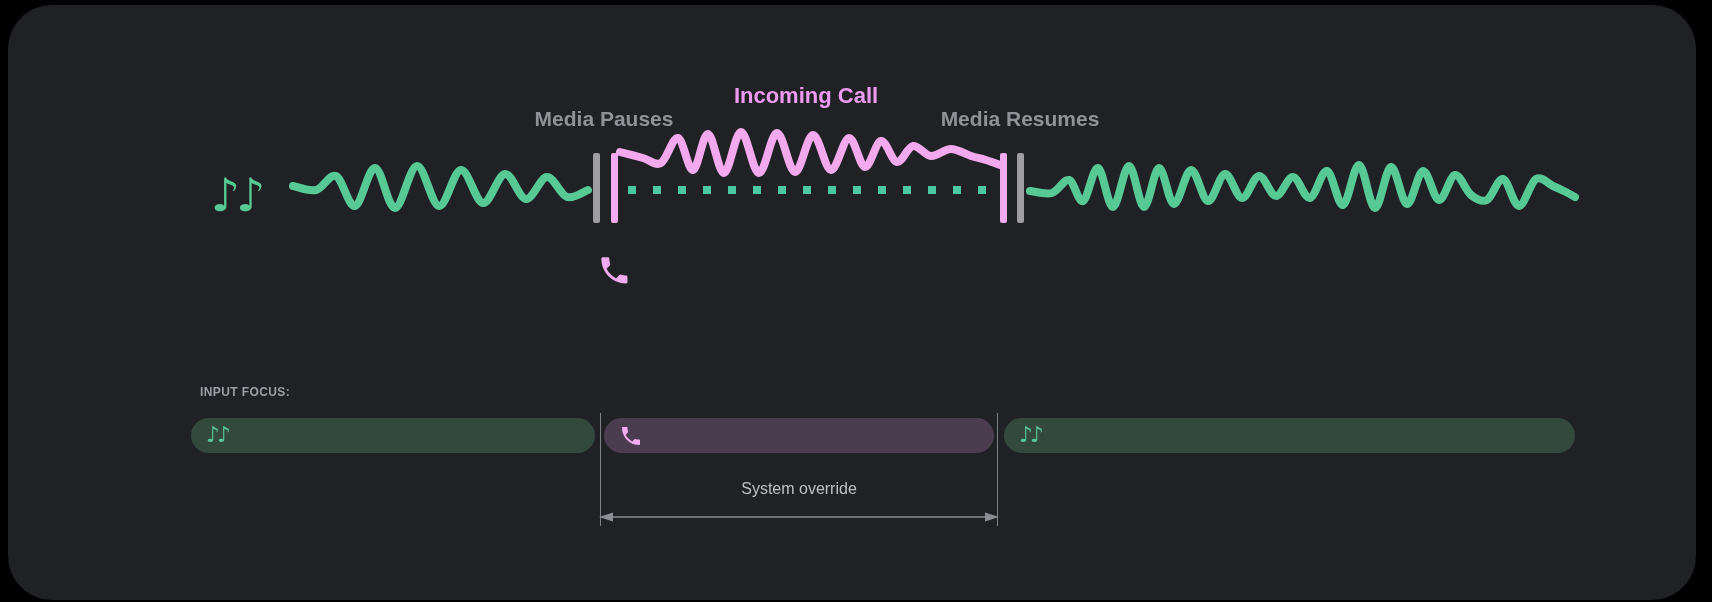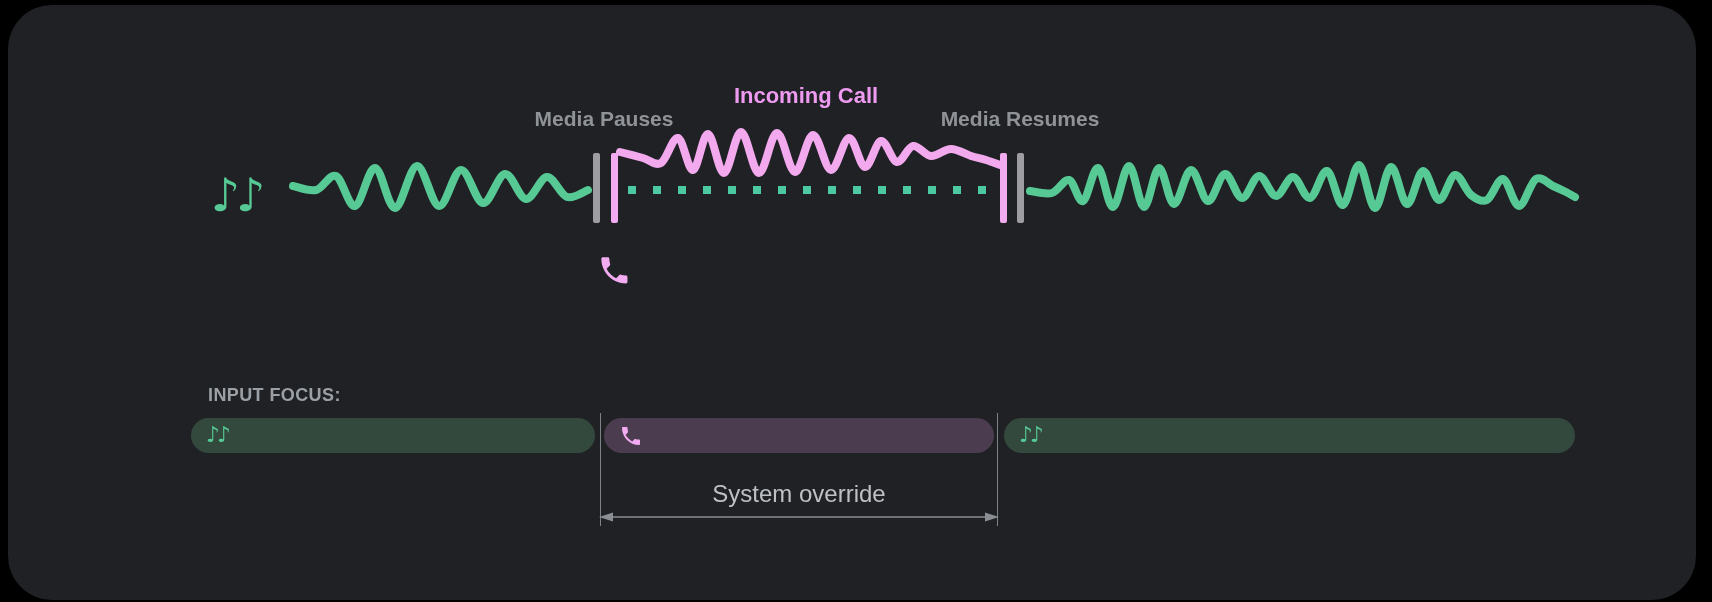--- a/index.html
+++ b/index.html
@@ -24,38 +24,38 @@
   .ducked{stroke:var(--teal);stroke-width:8;stroke-dasharray:8 17;stroke-linecap:butt;}
   .marker-gray{fill:var(--gray_marker);}
   .marker-pink{fill:var(--pink_bar);}
   .svg-label{font-family:"Liberation Sans",sans-serif;font-size:21px;font-weight:700;
     fill:var(--gray_label);text-anchor:middle;}
   .svg-label.pink{fill:var(--pink_text);font-size:22px;}
   .notes-glyph{font-family:"DejaVu Sans",sans-serif;fill:var(--green);}
   .phone-fill{fill:var(--pink_bar);}
 
   .focus-label{
-    position:absolute;left:208px;top:385px;
-    font-size:18px;font-weight:700;letter-spacing:.4px;
+    position:absolute;left:200px;top:385px;
+    font-size:12px;font-weight:700;letter-spacing:.4px;
     color:var(--gray_focus_label);
   }
   .pill{
     position:absolute;top:418px;height:35px;border-radius:17.5px;
     display:flex;align-items:center;padding-left:15px;box-sizing:border-box;
   }
   .pill.media{background:var(--green_dim);}
   .pill.call{background:var(--purple_dim);}
   .pill-notes{
     font-family:"DejaVu Sans",sans-serif;font-size:22px;line-height:1;
     color:var(--green);letter-spacing:-3px;transform:translateY(-1px);
   }
   .vline{position:absolute;top:413px;width:1px;height:113px;background:var(--gray_line);}
   .override-label{
     position:absolute;left:600px;top:480px;width:398px;text-align:center;
-    font-size:24px;color:var(--gray_override);
+    font-size:16px;color:var(--gray_override);
   }
   .arrow-svg{position:absolute;left:596px;top:509px;}
   .arrow-line{stroke:var(--gray_arrow);stroke-width:1.5;}
   .arrow-head{fill:var(--gray_arrow);}
 </style>
 </head>
 <body>
 
 <div class="stage">
   <div class="card"></div>

